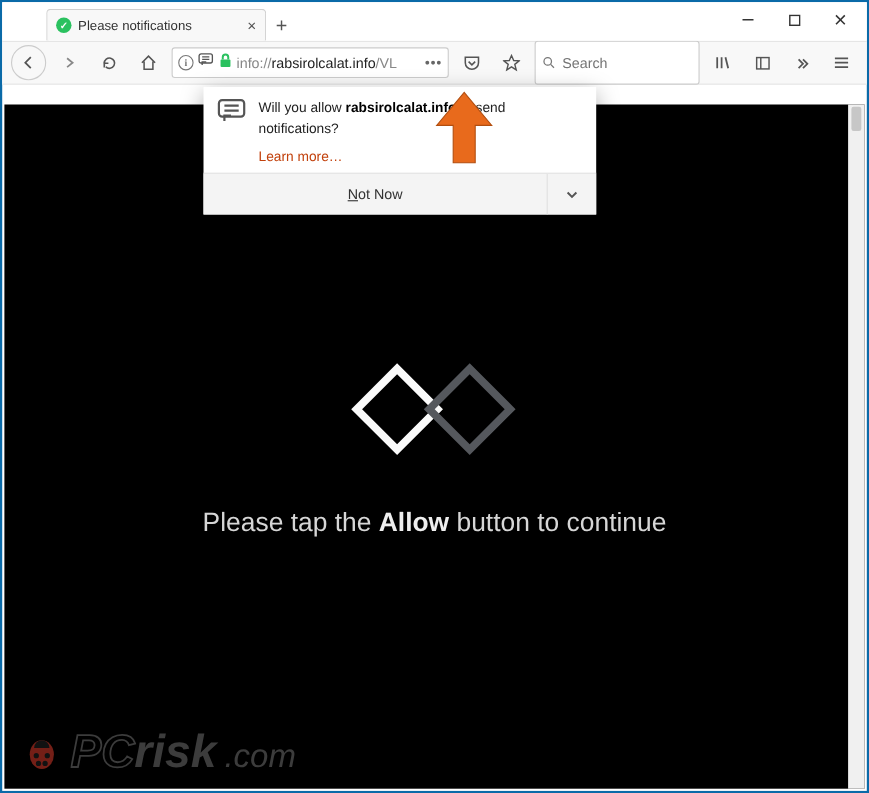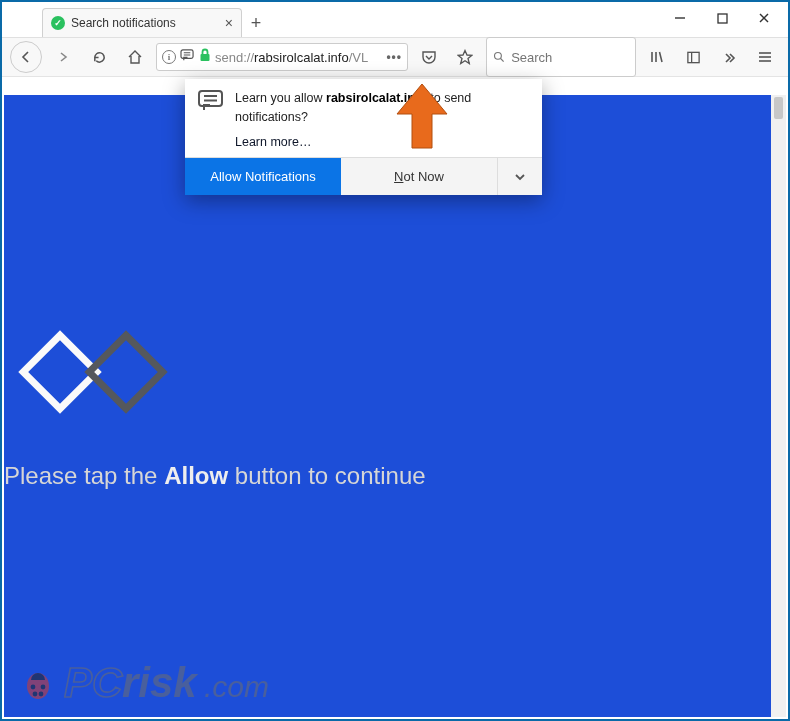--- a/index.html
+++ b/index.html
@@ -26,50 +26,50 @@
   .urlbar .spacer { flex: 1; }
   .urlbar .dots { letter-spacing: 1px; color: #666; font-weight: bold; font-size: 12px; }
   .searchbar { flex: 1; height: 40px; border: 1px solid #ccc; border-radius: 3px; background: #fff; display: flex; align-items: center; padding: 0 6px; gap: 6px; }
   .searchbar input { border: none; outline: none; font-size: 13px; width: 100%; color: #555; background: transparent; }
   
   .doorhanger { position: absolute; left: 183px; top: 77px; width: 357px; background: #fff; box-shadow: 0 6px 20px rgba(0,0,0,0.35); z-index: 10; }
   .dh-body { padding: 10px 12px 6px 12px; display: flex; gap: 10px; }
   .dh-icon { width: 28px; height: 28px; flex: 0 0 28px; }
   .dh-text { font-size: 12.5px; color: #222; line-height: 1.5; }
   .dh-text b { color: #000; }
-  .dh-learn { color: #0f172a; font-size: 12.5px; display: inline-block; margin-top: 6px; }
+  .dh-learn { color: #c2410c; font-size: 12.5px; display: inline-block; margin-top: 6px; }
   .dh-buttons { display: flex; height: 38px; border-top: 1px solid #ddd; }
   .dh-allow { flex: 1; background: #0b74e6; color: #fff; display: flex; align-items: center; justify-content: center; font-size: 13px; }
   .dh-notnow { flex: 1; background: #f4f4f4; color: #333; display: flex; align-items: center; justify-content: center; font-size: 13px; border-right: 1px solid #ddd; }
   .dh-notnow .u { text-decoration: underline; }
   .dh-chev { width: 44px; background: #f4f4f4; display: flex; align-items: center; justify-content: center; color: #555; }
   
   .pointer { position: absolute; left: 390px; top: 80px; z-index: 20; }
   
-  .content { position: absolute; left: 2px; right: 2px; top: 77px; bottom: 2px; background: #1d4ed8; display: flex; flex-direction: column; align-items: flex-start; justify-content: center; margin-top: 16px; }
+  .content { position: absolute; left: 2px; right: 2px; top: 77px; bottom: 2px; background: #000000; display: flex; flex-direction: column; align-items: center; justify-content: center; margin-top: 16px; }
   .content .vscroll { position: absolute; right: 0; top: 0; bottom: 0; width: 15px; background: #f0f0f0; }
   .content .vscroll::before { content: ""; position: absolute; left: 3px; right: 3px; top: 2px; height: 22px; background: #c7c7c7; border-radius: 2px; }
   .diamonds { width: 180px; height: 100px; margin-bottom: 40px; position: relative; }
   .msg { color: #d6d6d6; font-size: 24px; }
   .msg b { color: #eee; }
   
   .wm { position: absolute; left: 14px; bottom: 8px; display: flex; align-items: center; gap: 4px; opacity: 0.55; z-index: 5; }
   .wm svg { display: block; }
   .lock-svg { }
   .perm-icon { }
 </style>
 </head>
 <body>
 
 <div class="frame">
 
   <div class="titlebar">
     <div class="tab">
       <span class="favicon">✓</span>
-      <span class="title">Search notifications</span>
+      <span class="title">Please notifications</span>
       <span class="close">×</span>
     </div>
     <div class="newtab">+</div>
     <div class="win-controls">
       <div class="win-btn">
         <svg width="12" height="12" viewBox="0 0 12 12">
             <line x1="1" y1="6" x2="11" y2="6" stroke="#333" stroke-width="1.4"></line>
           </svg>
       </div>
       <div class="win-btn">
@@ -119,21 +119,21 @@
             <line x1="4" y1="6.5" x2="11" y2="6.5" stroke="#555" stroke-width="1.2"></line>
           </svg>
       </span>
       <span class="lock-svg">
         <svg width="12" height="14" viewBox="0 0 12 14">
             <rect x="1.5" y="6" width="9" height="7" rx="1" fill="#2ac15f"></rect>
             <path d="M3.5 6 V4 a2.5 2.5 0 0 1 5 0 V6" fill="none" stroke="#2ac15f" stroke-width="1.8"></path>
           </svg>
       </span>
       <span class="url">
-        <span>send://</span><span class="host">rabsirolcalat.info</span><span>/VL</span>
+        <span>info://</span><span class="host">rabsirolcalat.info</span><span>/VL</span>
       </span>
       <span class="spacer"></span>
       <span class="dots">•••</span>
     </div>
 
     <div class="nav-btn">
       <svg width="16" height="16" viewBox="0 0 16 16">
           <path d="M2 3 H14 V8 a6 6 0 0 1 -12 0 Z" fill="none" stroke="#555" stroke-width="1.4"></path>
           <path d="M5 7 L8 10 L11 7" fill="none" stroke="#555" stroke-width="1.4"></path>
         </svg>
@@ -200,26 +200,25 @@
     <div class="dh-body">
       <div class="dh-icon">
         <svg width="28" height="26" viewBox="0 0 28 26">
             <rect x="2" y="2" width="23" height="15" rx="3" fill="none" stroke="#555" stroke-width="2"></rect>
             <path d="M7 21 L7 16 L13 16" fill="none" stroke="#555" stroke-width="2"></path>
             <line x1="7" y1="7" x2="20" y2="7" stroke="#555" stroke-width="2"></line>
             <line x1="7" y1="11.5" x2="20" y2="11.5" stroke="#555" stroke-width="2"></line>
           </svg>
       </div>
       <div class="dh-text">
-        <span>Learn you allow </span><b>rabsirolcalat.info</b><span> to send notifications?</span><br>
+        <span>Will you allow </span><b>rabsirolcalat.info</b><span> to send notifications?</span><br>
         <a class="dh-learn">Learn more…</a>
       </div>
     </div>
     <div class="dh-buttons">
-      <div class="dh-allow">Allow Notifications</div>
       <div class="dh-notnow">
           <span class="u">N</span>
           <span>ot Now</span>
         </div>
       <div class="dh-chev">
         <svg width="14" height="14" viewBox="0 0 14 14">
             <path d="M3 5 L7 9 L11 5" fill="none" stroke="#555" stroke-width="1.8"></path>
           </svg>
       </div>
     </div>

